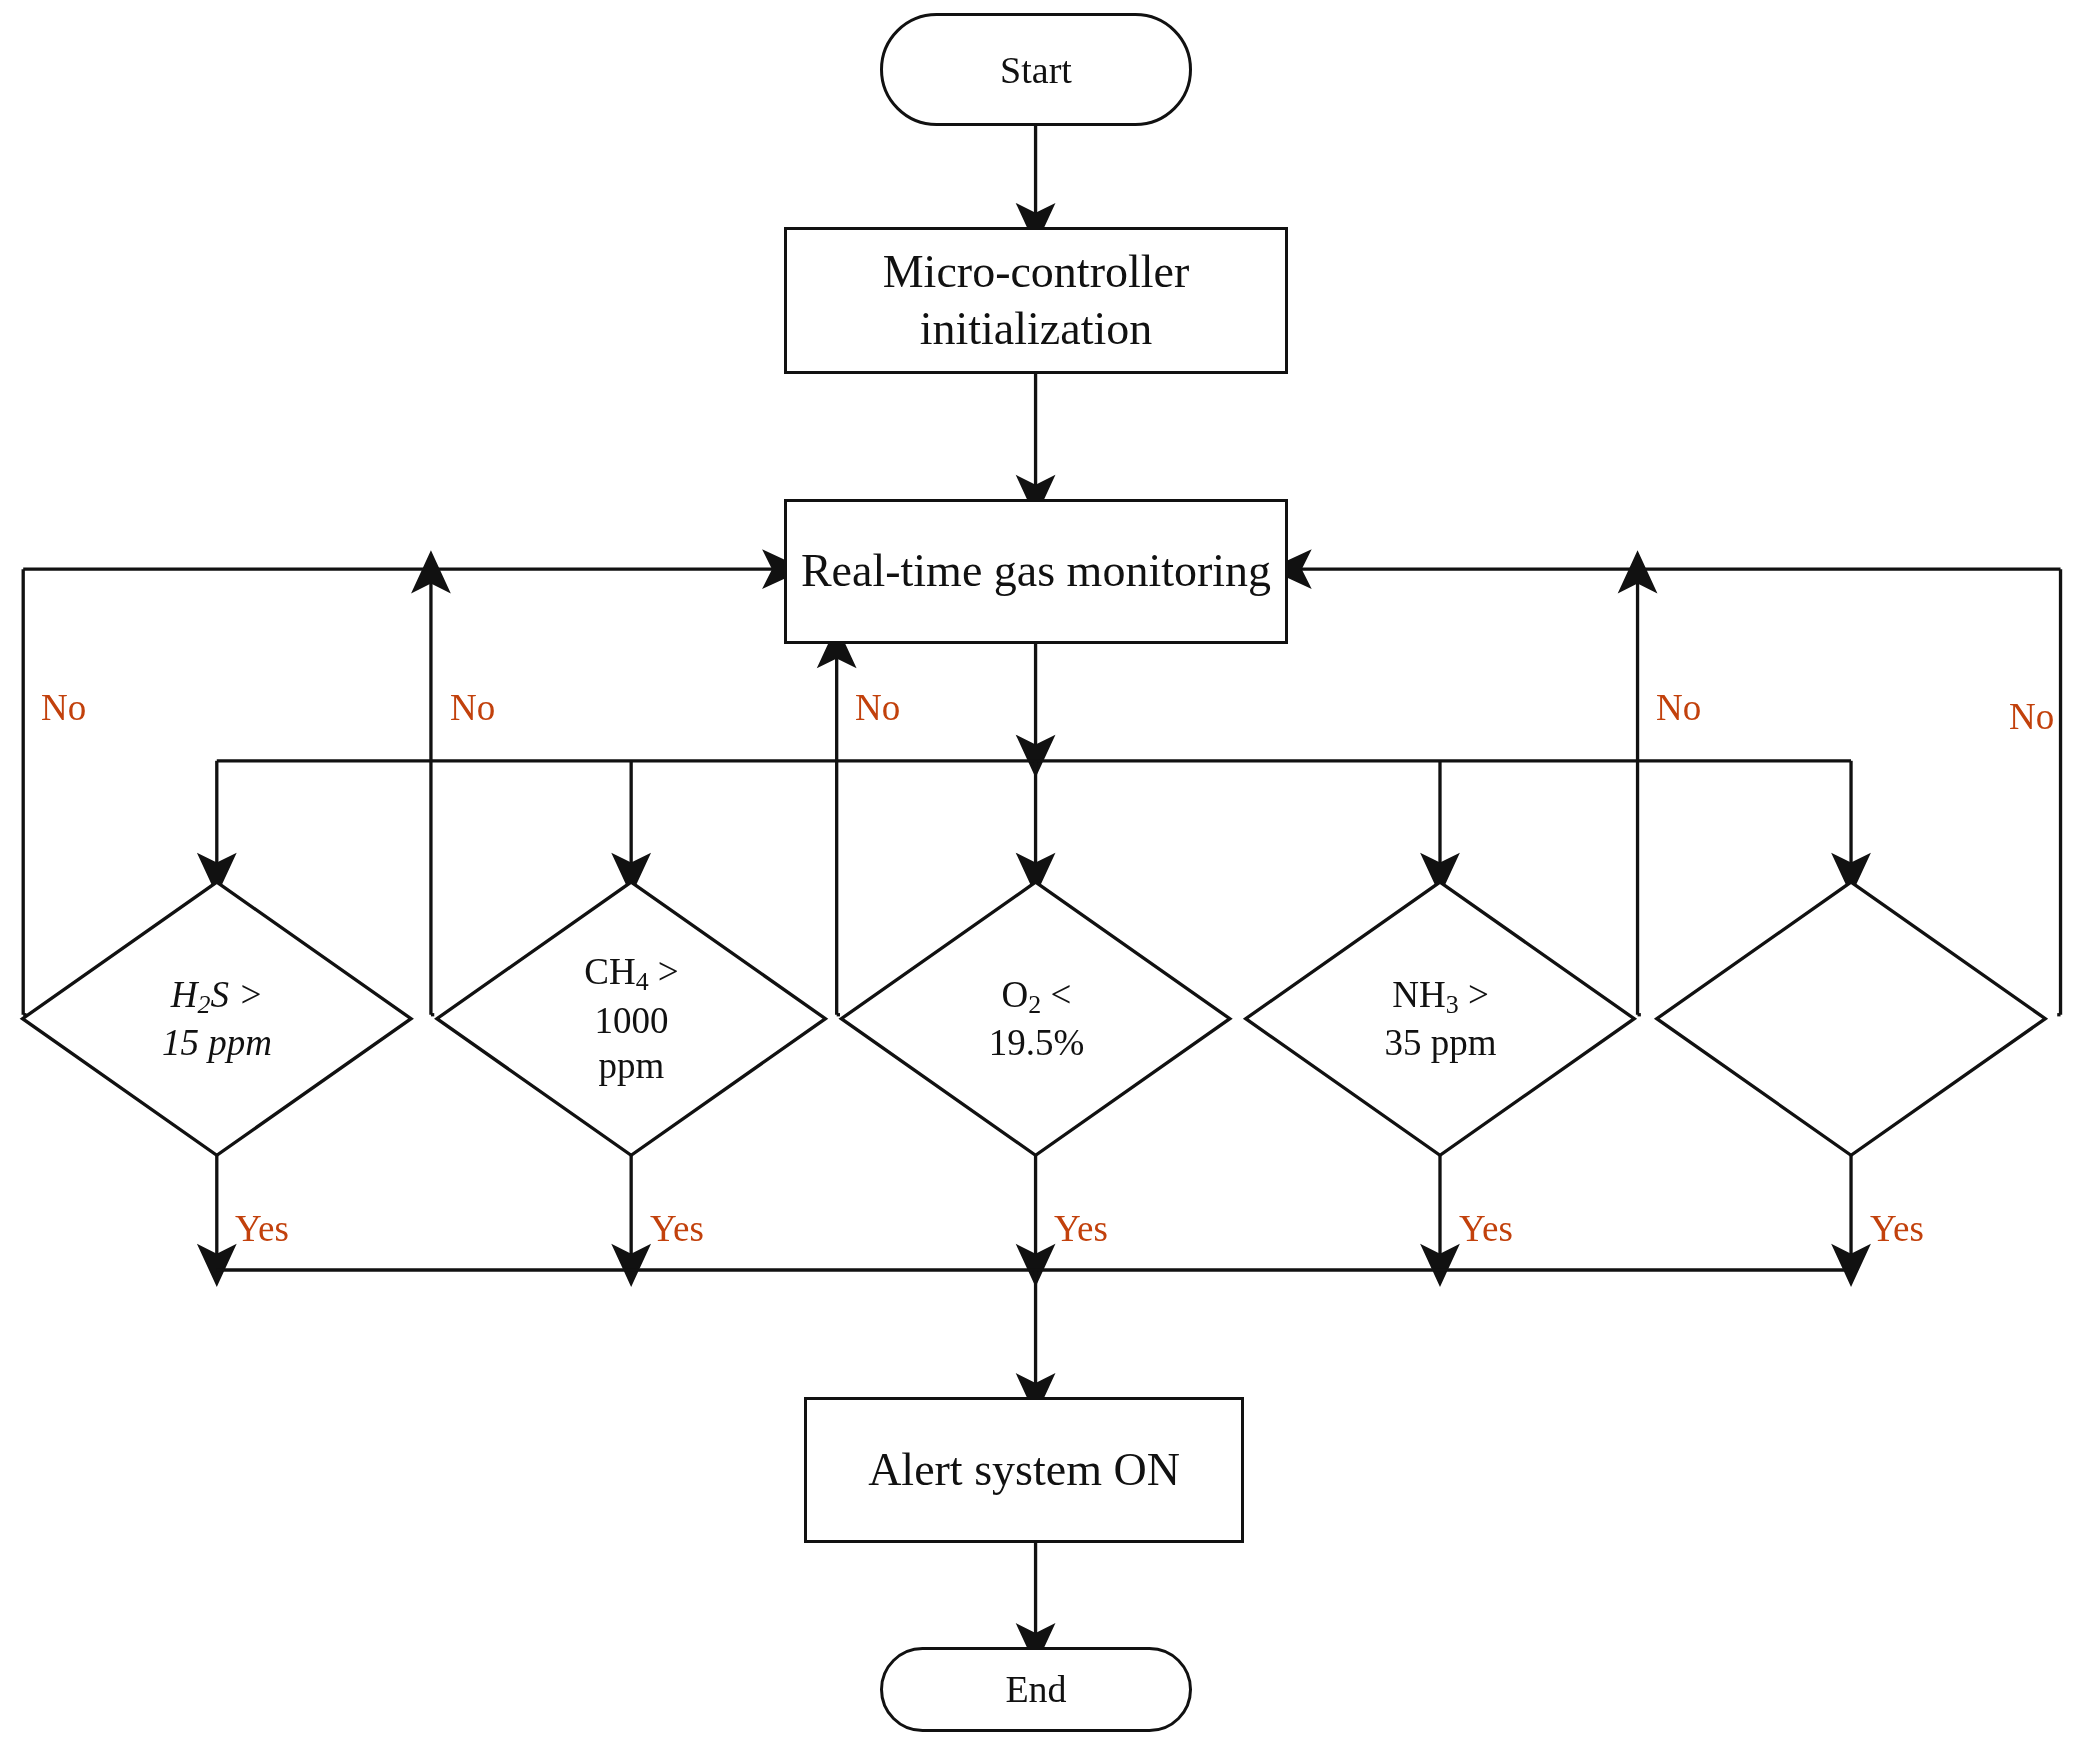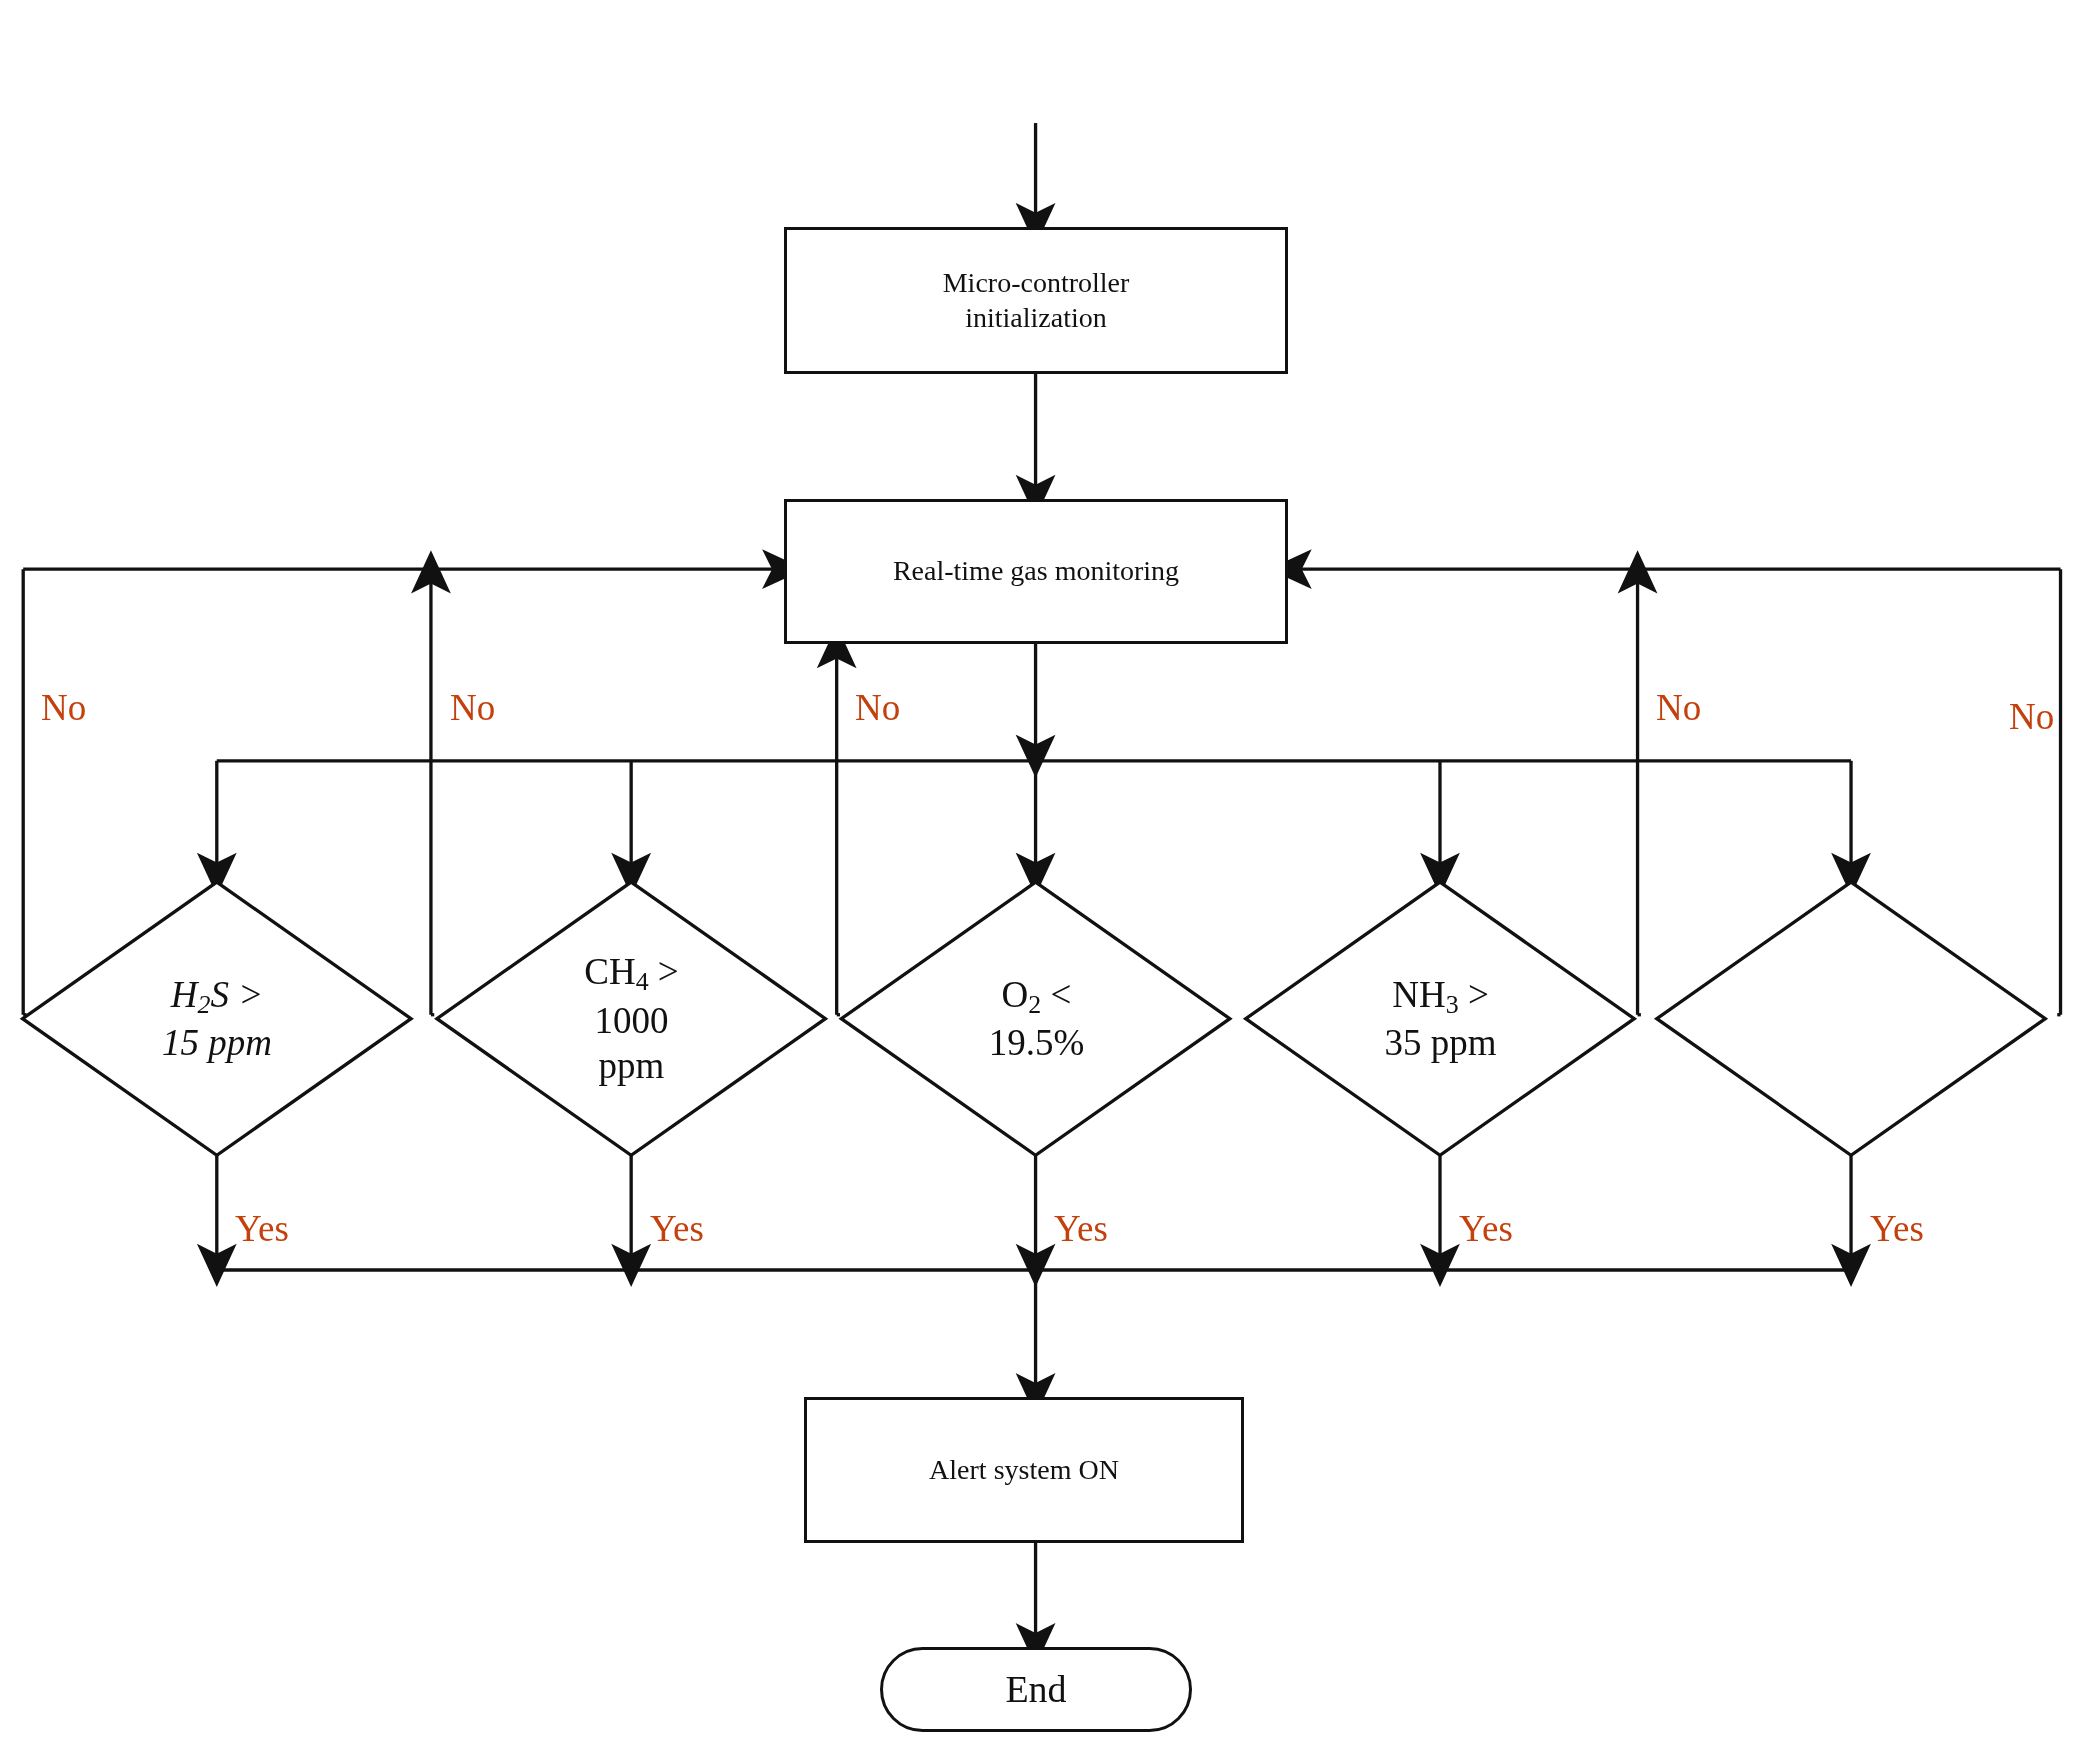--- a/index.html
+++ b/index.html
@@ -5,21 +5,21 @@
 <style>
   html,body{margin:0;padding:0;background:#ffffff;}
   body{font-family:"Liberation Serif","DejaVu Serif",serif;}
   #stage{position:relative;width:2097px;height:1755px;background:#ffffff;overflow:hidden;}
   svg#wires{position:absolute;left:0;top:0;width:2097px;height:1755px;}
   .node{position:absolute;display:flex;align-items:center;justify-content:center;text-align:center;box-sizing:border-box;}
   .terminal{border:3.3px solid #111;border-radius:60px;background:#fff;}
   .process{border:3.3px solid #111;background:#fff;}
   .node-label{font-family:"Liberation Serif","DejaVu Serif",serif;color:#111;line-height:1.22;white-space:pre-line;}
   .t-txt{font-size:38px;}
-  .p-txt{font-size:28px;}
+  .p-txt{font-size:46px;}
   .d-txt{font-size:37px;}
   .diamond-text{position:absolute;left:0;top:0;width:100%;height:100%;display:flex;align-items:center;justify-content:center;text-align:center;}
   .edge-label{position:absolute;font-family:Liberation Serif, serif;font-size:37px;color:#c2410c;white-space:nowrap;}
   sub{font-size:0.70em;vertical-align:-0.22em;}
 </style>
 </head>
 <body>
 
 <div id="stage">
 
@@ -76,20 +76,23 @@
       <line x1="1562" y1="2322" x2="1562" y2="2480" marker-end="url(#ah)"></line>
 
       <polygon points="327,1330 620,1536 327,1742 34,1536" fill="#fff"></polygon>
       <polygon points="952,1330 1245,1536 952,1742 659,1536" fill="#fff"></polygon>
       <polygon points="1562,1330 1855,1536 1562,1742 1269,1536" fill="#fff"></polygon>
       <polygon points="2172,1330 2465,1536 2172,1742 1879,1536" fill="#fff"></polygon>
       <polygon points="2792,1330 3085,1536 2792,1742 2499,1536" fill="#fff"></polygon>
     </g>
   </svg>
 
+  <div class="node terminal" style="left:880px;top:13.3px;width:312px;height:113px;">
+    <span class="node-label t-txt">Start</span>
+  </div>
 
   <div class="node process" style="left:784px;top:227px;width:504px;height:147px;">
     <span class="node-label p-txt">Micro-controller
 initialization</span>
   </div>
 
   <div class="node process" style="left:784px;top:499px;width:504px;height:145px;">
     <span class="node-label p-txt">Real-time gas monitoring</span>
   </div>
 

